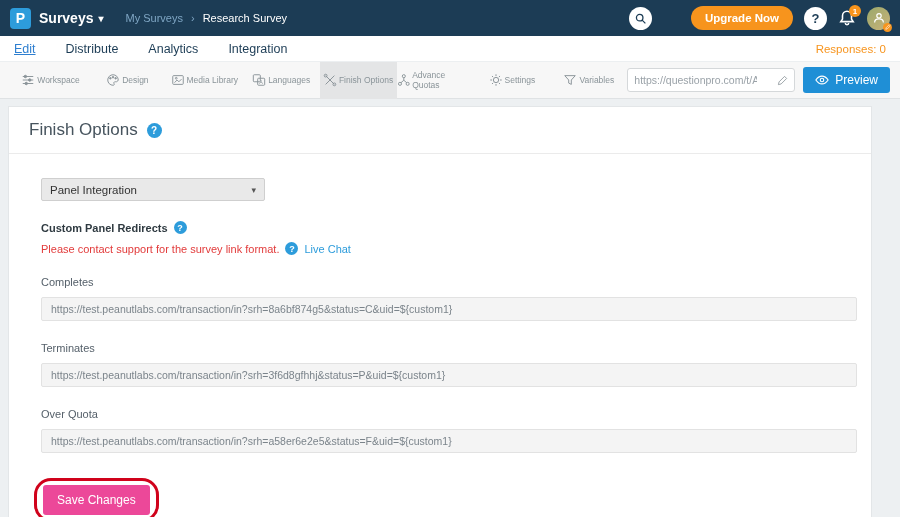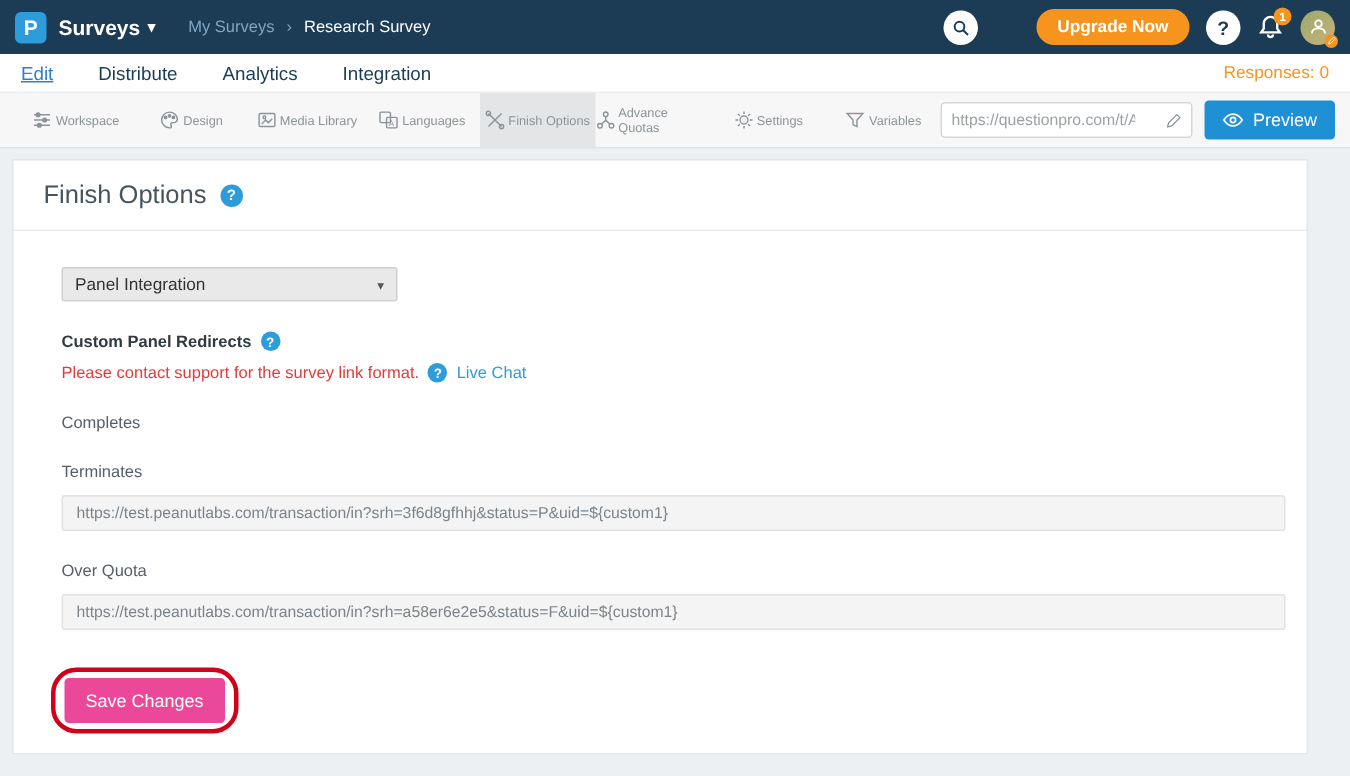--- a/index.html
+++ b/index.html
@@ -237,20 +237,21 @@
         <span class="q-badge small">?</span>
       </div>
 
       <div class="support-note">
         <span>Please contact support for the survey link format.</span>
         <span class="q-badge small">?</span>
         <span class="live-chat">Live Chat</span>
       </div>
 
       <div class="field-label">Completes</div>
+      <input class="field-input" type="text" value="https://test.peanutlabs.com/transaction/in?srh=8a6bf874g5&amp;status=C&amp;uid=${custom1}" style="">
 
       <div class="field-label">Terminates</div>
       <input class="field-input" type="text" value="https://test.peanutlabs.com/transaction/in?srh=3f6d8gfhhj&amp;status=P&amp;uid=${custom1}" style="">
 
       <div class="field-label">Over Quota</div>
       <input class="field-input" type="text" value="https://test.peanutlabs.com/transaction/in?srh=a58er6e2e5&amp;status=F&amp;uid=${custom1}" style="">
 
       <div class="save-wrap">
         <button class="save-btn">Save Changes</button>
         <div class="annotation"></div>

